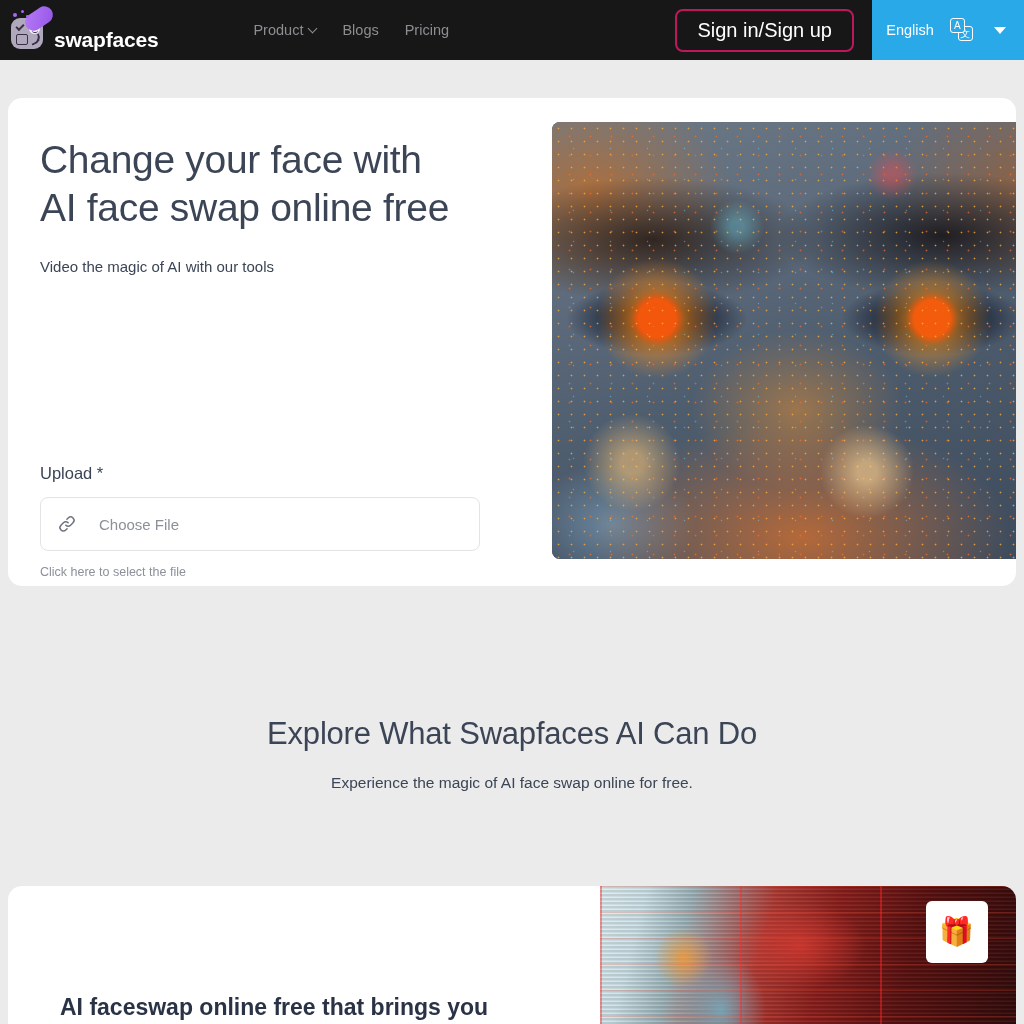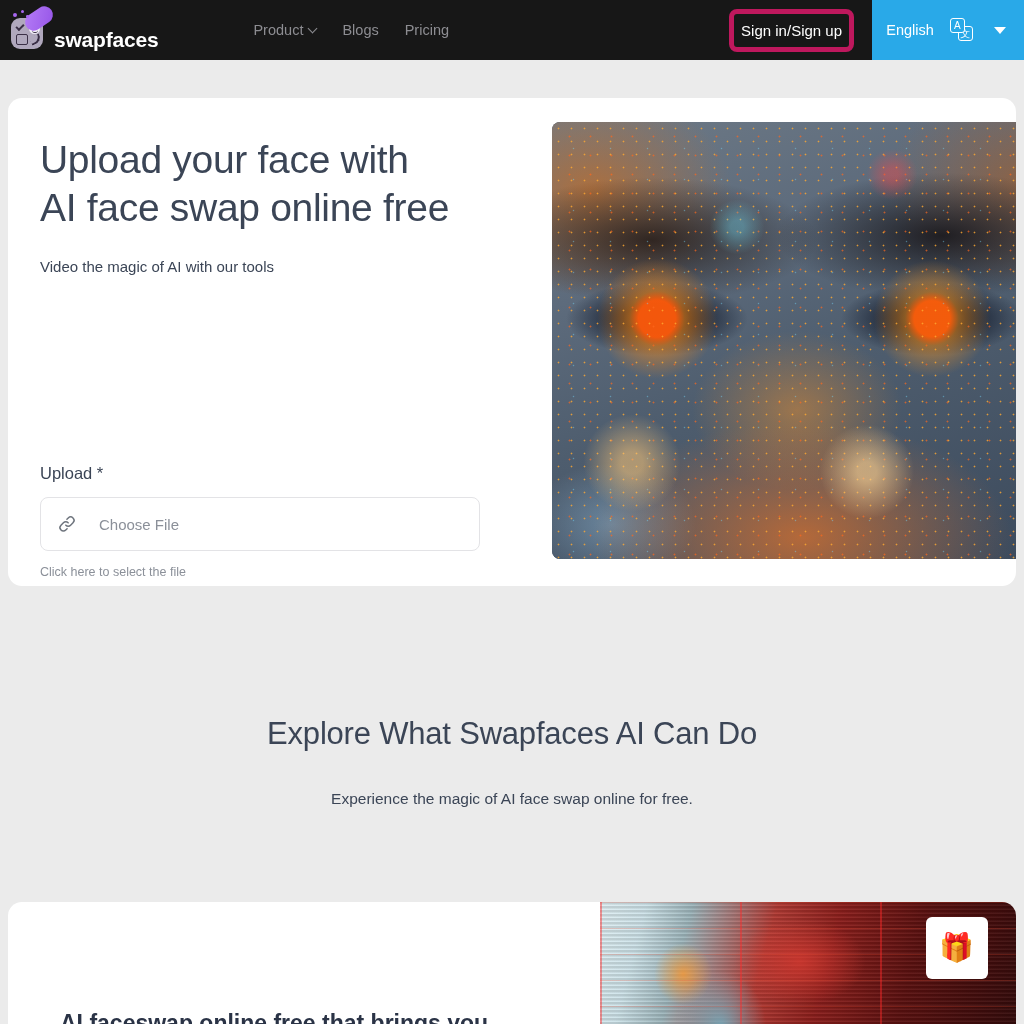--- a/index.html
+++ b/index.html
@@ -154,27 +154,27 @@
   }
 
   .header-right {
     margin-left: auto;
     display: flex;
     align-items: center;
     height: 60px;
   }
 
   .signin-btn {
-    border: 5px solid #be185d;
+    border: 2px solid #be185d;
     border-radius: 8px;
     color: #ffffff;
     background: transparent;
-    font-size: 15px;
+    font-size: 20px;
     font-family: inherit;
-    padding: 8px 7px;
+    padding: 8px 20px;
     cursor: pointer;
     white-space: nowrap;
   }
 
   .lang-btn {
     margin-left: 18px;
     background: #29a9e8;
     height: 60px;
     width: 152px;
     display: flex;
@@ -351,21 +351,21 @@
     text-align: center;
     margin-top: 130px;
   }
   .explore-title {
     font-size: 31px;
     font-weight: 400;
     color: #3b4556;
     letter-spacing: -0.2px;
   }
   .explore-sub {
-    margin-top: 38px;
+    margin-top: 22px;
     font-size: 15.5px;
     color: #3b4556;
   }
 
   
   .feature-card {
     position: relative;
     margin: 94px 8px 0 8px;
     background: #ffffff;
     border-radius: 14px;
@@ -467,21 +467,21 @@
       </span>
       <span class="caret-down"></span>
     </div>
   </div>
 </header>
 
 <section class="hero-card">
 
   <div class="hero-left">
     <h1 class="hero-title">
-      <span>Upload your face with</span><br>
+      <span>Change your face with</span><br>
       <span>AI face swap online free</span>
     </h1>
 
     <p class="hero-sub">Video the magic of AI with our tools</p>
 
     <div class="upload-block">
       <div class="upload-label">Upload *</div>
 
       <div class="upload-row">
         <span class="link-icon-wrap">

